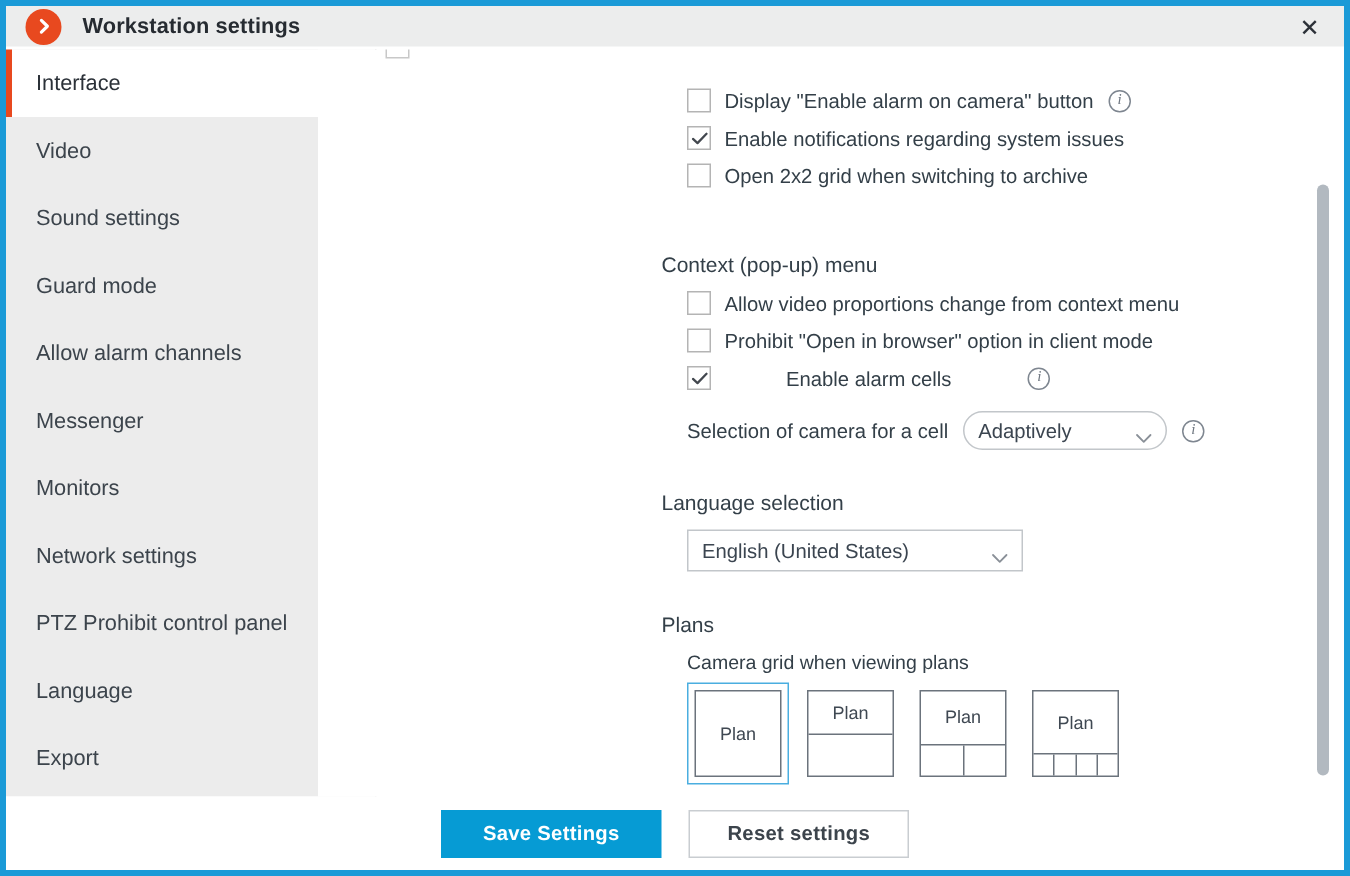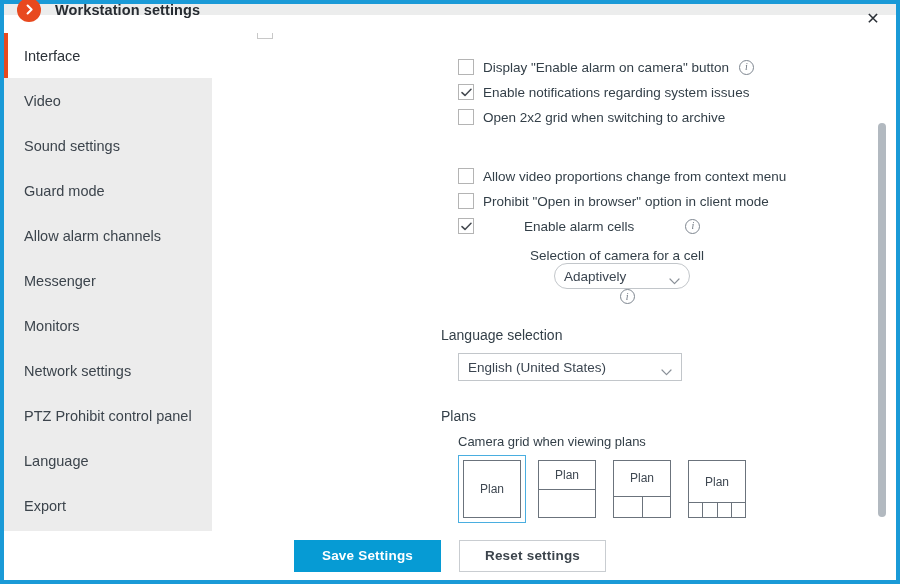--- a/index.html
+++ b/index.html
@@ -25,21 +25,21 @@
     border-top-width: 0;
     background: #ffffff;
     overflow: hidden;
   }
 
   
   .titlebar {
     position: absolute;
     left: 0; top: 0;
     width: 892px;
-    height: 15px;
+    height: 31px;
     background: #eceded;
     border-top: 4px solid #1a9ad7;
     box-sizing: border-box;
     display: flex;
     align-items: center;
   }
   .app-icon {
     width: 24px; height: 24px;
     border-radius: 50%;
     background: #e8491f;
@@ -234,21 +234,20 @@
     right: 9px;
     top: 50%;
     margin-top: -3px;
   }
   .sel-adaptively { width: 136px; border-radius: 13px; }
   .sel-language   { width: 224px; height: 28px; }
 
   .row-inline {
     display: flex;
     align-items: center;
-    flex-direction: column;
   }
   .row-label {
     font-size: 13.5px;
     color: #333f48;
     margin-right: 10px;
     white-space: nowrap;
   }
 
   .sub-label {
     font-size: 13px;
@@ -413,20 +412,21 @@
           </div>
 
           <div class="check-row">
             <div class="cbox"></div>
             <div class="check-label">Open 2x2 grid when switching to archive</div>
           </div>
 
         </div>
 
         <div class="grp-context">
+          <div class="section-title">Context (pop-up) menu</div>
 
           <div class="indent">
 
             <div class="check-row">
               <div class="cbox"></div>
               <div class="check-label">Allow video proportions change from context menu</div>
             </div>
 
             <div class="check-row">
               <div class="cbox"></div>

